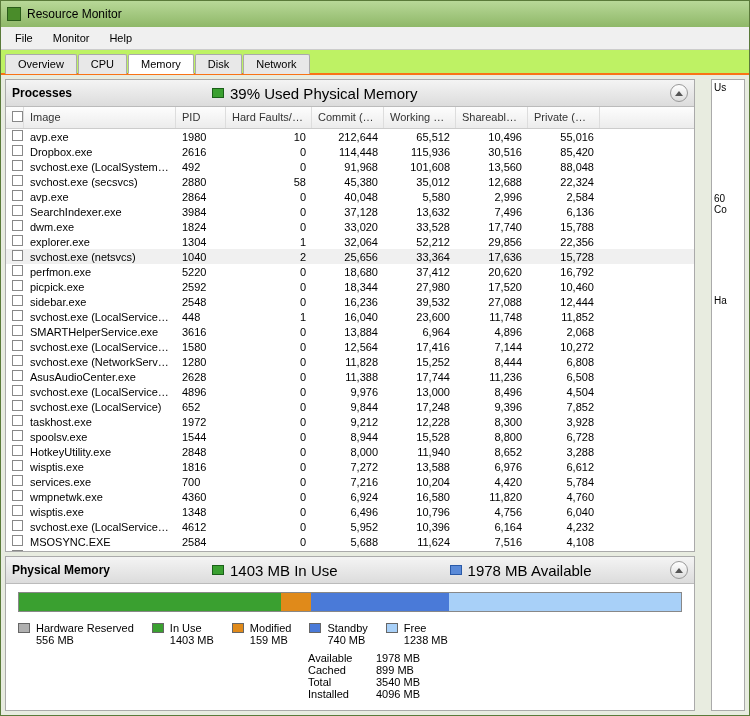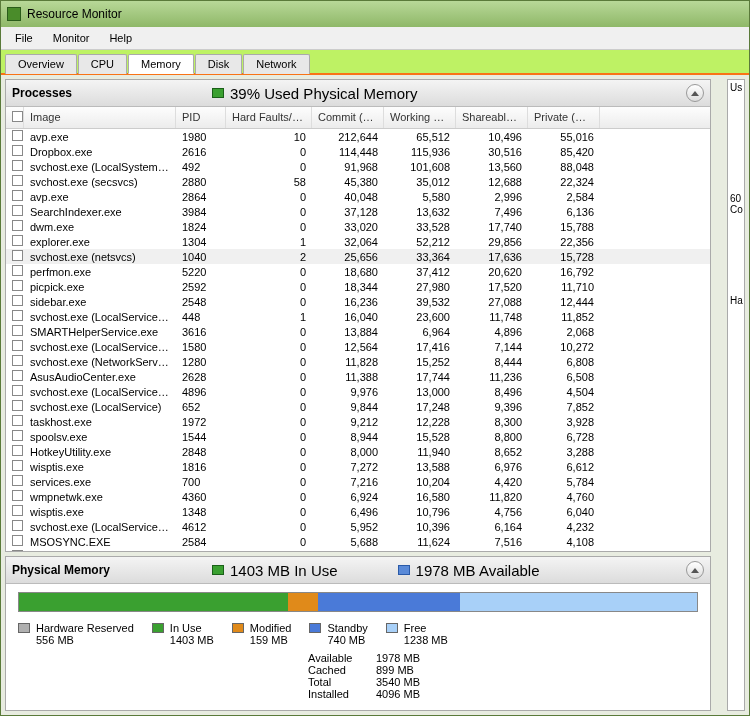--- a/index.html
+++ b/index.html
@@ -7,21 +7,21 @@
 .window { background: #fff; border: 1px solid #5a7a3a; margin: 0; height: 716px; display: flex; flex-direction: column; }
 .titlebar { background: linear-gradient(to bottom, #b8d898, #8fb868); height: 26px; display: flex; align-items: center; padding: 0 6px; font-size: 12px; color: #000; }
 .titlebar-icon { width: 14px; height: 14px; background: #4a8c2a; margin-right: 6px; border: 1px solid #2a5c1a; }
 .menubar { background: #f0f0f0; border-bottom: 1px solid #ccc; display: flex; padding: 2px 4px; }
 .menu-item { padding: 3px 10px; cursor: default; }
 .tabstrip { background: #bef264; display: flex; border-bottom: 2px solid #f97316; padding: 3px 4px 0 4px; }
 .tab { padding: 3px 12px; border: 1px solid #aaa; border-bottom: none; background: #e8e8e8; margin-right: 1px; cursor: default; position: relative; top: 1px; border-radius: 2px 2px 0 0; font-size: 11px; }
 .tab.active { background: #fff; border-bottom: 1px solid #fff; z-index: 1; }
 .content { flex: 1; display: flex; gap: 16px; padding: 4px; background: #e8ece0; overflow: hidden; }
 .left-pane { flex: 1; display: flex; flex-direction: column; gap: 4px; overflow: hidden; }
-.right-pane { width: 18px; background: #fff; border: 1px solid #aaa; display: flex; flex-direction: column; font-size: 10px; padding: 2px 0; }
+.right-pane { width: 34px; background: #fff; border: 1px solid #aaa; display: flex; flex-direction: column; font-size: 10px; padding: 2px 0; }
 .right-pane div { padding: 0 2px; }
 .panel { background: #fff; border: 1px solid #aaa; display: flex; flex-direction: column; }
 .panel.processes { flex: 1; overflow: hidden; }
 .panel-header { background: linear-gradient(to bottom, #f4f4f4, #dcdcdc); border-bottom: 1px solid #bbb; padding: 4px 6px; display: flex; align-items: center; font-weight: bold; font-size: 12px; }
 .panel-header .title { width: 200px; }
 .panel-header .status { font-weight: normal; display: flex; align-items: center; gap: 6px; font-size: 15px; }
 .status-block { width: 12px; height: 10px; background: #3aa030; border: 1px solid #1a6018; }
 .status-block.blue { background: #5a8ad8; border-color: #2a5aa8; }
 .collapse-btn { margin-left: auto; width: 18px; height: 18px; border: 1px solid #999; border-radius: 50%; background: linear-gradient(to bottom,#fff,#ddd); display: flex; align-items: center; justify-content: center; }
 .collapse-btn::before { content: ""; border: 4px solid transparent; border-bottom: 5px solid #555; margin-bottom: 3px; }
@@ -201,21 +201,21 @@
                 <div class="td col-pr">16,792</div>
               </div>
               <div class="row">
                 <div class="td col-chk"><span class="chkbox"></span></div>
                 <div class="td col-image">picpick.exe</div>
                 <div class="td col-pid">2592</div>
                 <div class="td col-hf">0</div>
                 <div class="td col-commit">18,344</div>
                 <div class="td col-ws">27,980</div>
                 <div class="td col-sh">17,520</div>
-                <div class="td col-pr">11,710</div>
+                <div class="td col-pr">10,460</div>
               </div>
               <div class="row">
                 <div class="td col-chk"><span class="chkbox"></span></div>
                 <div class="td col-image">sidebar.exe</div>
                 <div class="td col-pid">2548</div>
                 <div class="td col-hf">0</div>
                 <div class="td col-commit">16,236</div>
                 <div class="td col-ws">39,532</div>
                 <div class="td col-sh">27,088</div>
                 <div class="td col-pr">12,444</div>
@@ -394,21 +394,21 @@
         </div>
       </div>
 
       <div class="panel physmem">
         <div class="panel-header">
           <span class="title">Physical Memory</span>
           <span class="status">
             <span class="status-block"></span>
             <span>1403 MB In Use</span>
           </span>
-          <span class="status" style="margin-left:60px">
+          <span class="status" style="margin-left:112px">
             <span class="status-block blue"></span>
             <span>1978 MB Available</span>
           </span>
           <span class="collapse-btn"></span>
         </div>
         <div class="pm-body">
           <div class="mem-bar">
             <div class="mem-seg seg-inuse" style="width: 39.6328%;"></div>
             <div class="mem-seg seg-mod" style="width: 4.49153%;"></div>
             <div class="mem-seg seg-standby" style="width: 20.904%;"></div>

